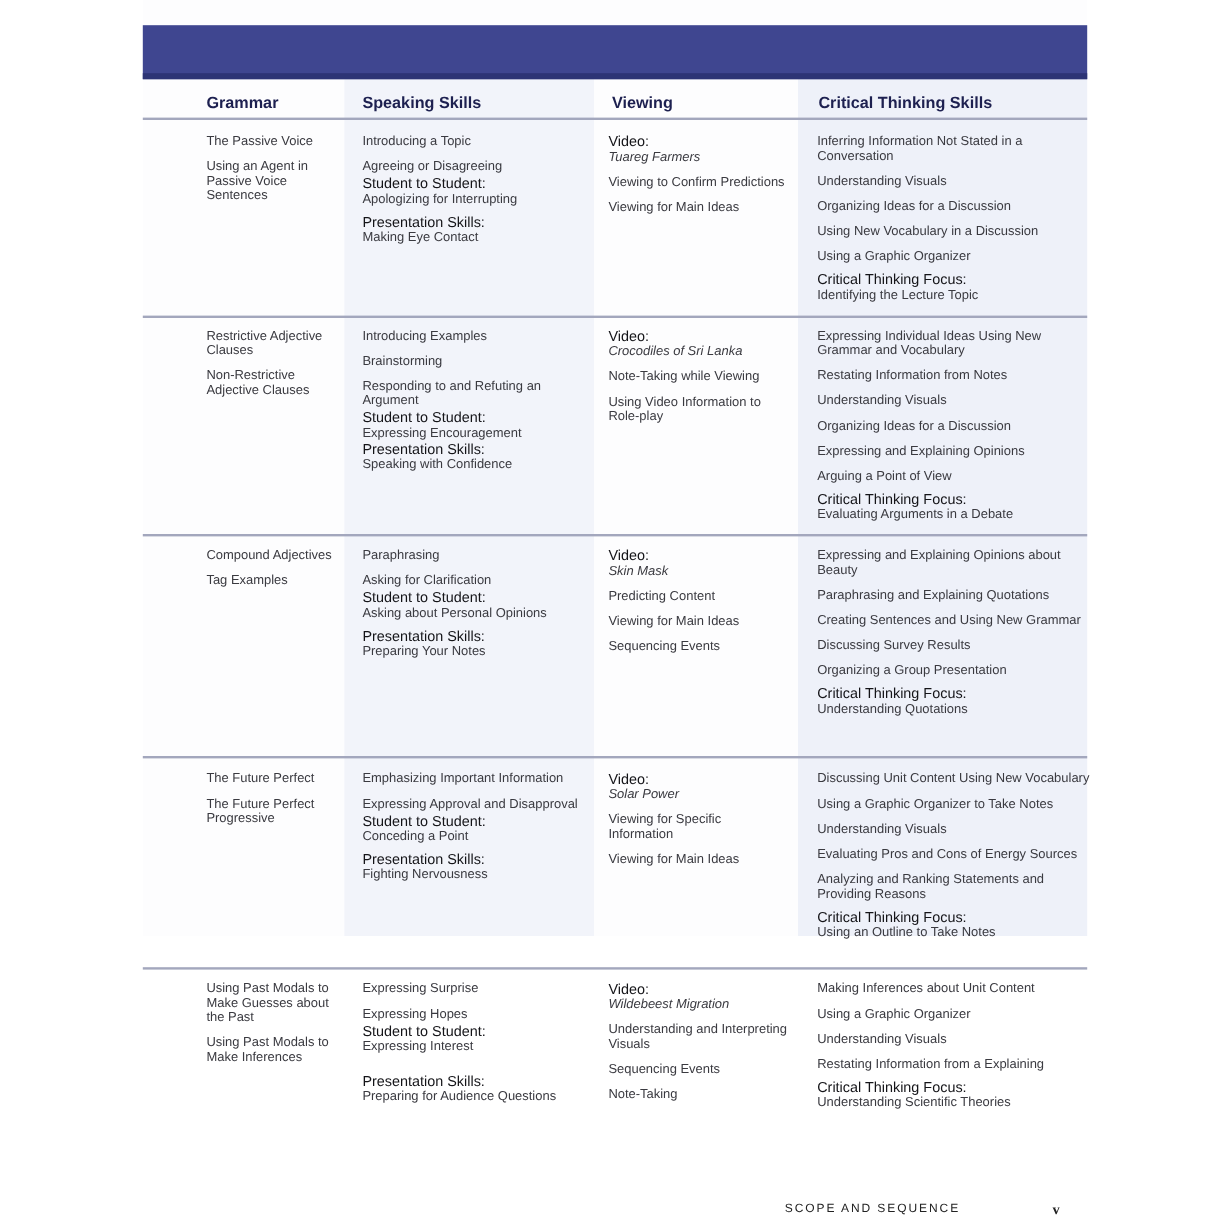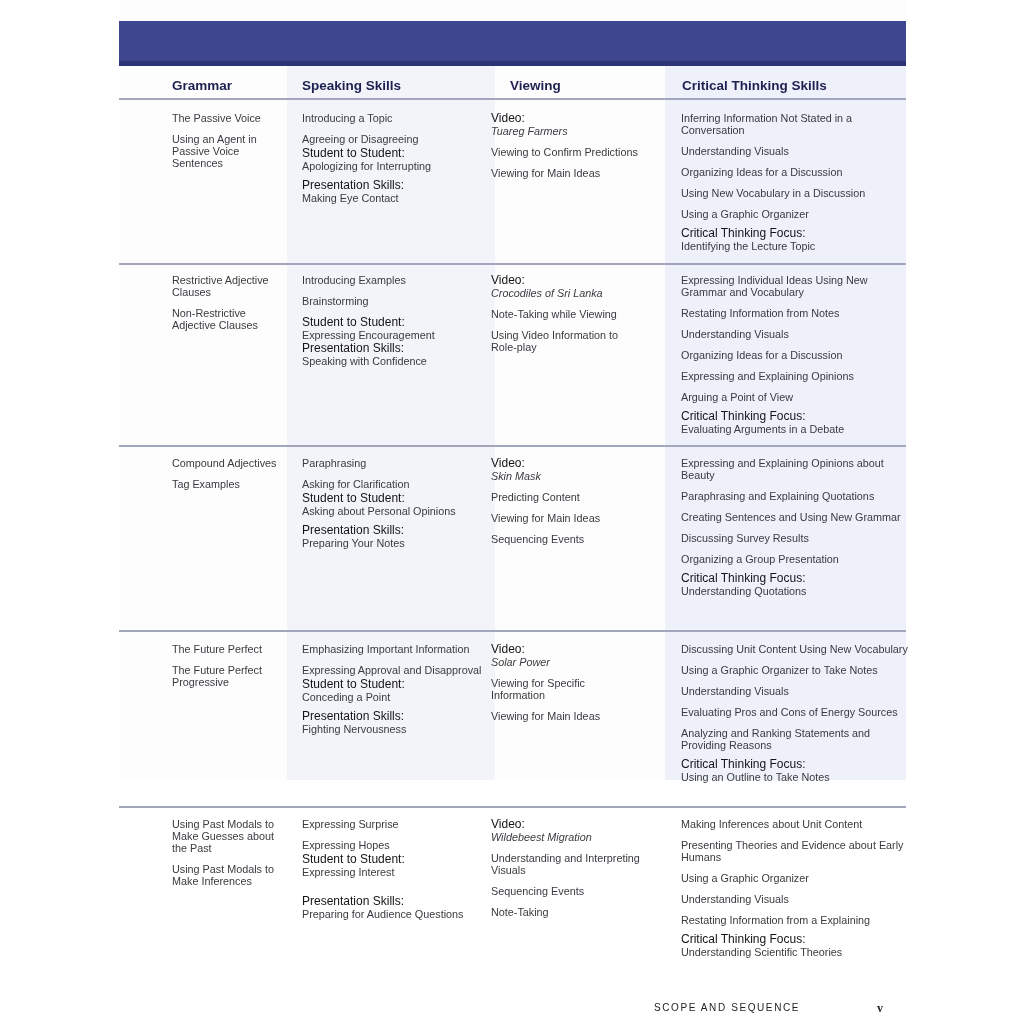--- a/index.html
+++ b/index.html
@@ -32,21 +32,21 @@
     position: absolute; left: 0; width: 787px; height: 2px; background: #a3a7bd;
   }
   .row { position: absolute; left: 0; width: 787px; }
   .cell { position: absolute; top: 0; font-size: 10.8px; line-height: 12px; }
   .cell .item { margin-bottom: 9px; }
   .cell .item.tight { margin-bottom: 2px; }
   .lbl { color: #141418; font-size: 12px; line-height: 13px; }
   .it { font-style: italic; }
   .c-gram { left: 53px; width: 110px; }
   .c-speak { left: 183px; width: 190px; }
-  .c-view { left: 372px; width: 150px; }
+  .c-view { left: 388px; width: 150px; }
   .c-crit { left: 562px; width: 228px; }
   .footer {
     position: absolute; top: 1002px; left: 535px; font-size: 10px; letter-spacing: 1.6px; color: #222;
   }
   .pnum {
     position: absolute; top: 1001px; left: 758px; font-family: "Liberation Serif", serif; font-weight: bold; font-size: 12px; color: #222;
   }
 </style>
 </head>
 <body>
@@ -95,20 +95,21 @@
         </div>
   </div>
       <div class="row" style="top: 274px;">
     <div class="cell c-gram">
           <div class="item">Restrictive Adjective Clauses</div>
           <div class="item">Non-Restrictive Adjective Clauses</div>
         </div>
     <div class="cell c-speak">
           <div class="item">Introducing Examples</div>
           <div class="item">Brainstorming</div>
+          <div class="item tight">Responding to and Refuting an Argument</div>
           <div class="lbl">Student to Student:</div>
           <div class="item tight" style="margin-bottom: 1px;">Expressing Encouragement</div>
           <div class="lbl">Presentation Skills:</div>
           <div class="item">Speaking with Confidence</div>
         </div>
     <div class="cell c-view">
           <div class="lbl">Video:</div>
           <div class="item it">Crocodiles of Sri Lanka</div>
           <div class="item">Note-Taking while Viewing</div>
           <div class="item">Using Video Information to Role-play</div>
@@ -198,21 +199,20 @@
         </div>
     <div class="cell c-view">
           <div class="lbl">Video:</div>
           <div class="item it">Wildebeest Migration</div>
           <div class="item">Understanding and Interpreting Visuals</div>
           <div class="item">Sequencing Events</div>
           <div class="item">Note-Taking</div>
         </div>
     <div class="cell c-crit">
           <div class="item">Making Inferences about Unit Content</div>
-          <div class="item">Presenting Theories and Evidence about Early Humans</div>
           <div class="item">Using a Graphic Organizer</div>
           <div class="item">Understanding Visuals</div>
           <div class="item" style="margin-bottom: 7px;">Restating Information from a Explaining</div>
           <div class="lbl">Critical Thinking Focus:</div>
           <div class="item">Understanding Scientific Theories</div>
         </div>
   </div>
       <div class="rule" style="top: 263px;"></div>
       <div class="rule" style="top: 445px;"></div>
       <div class="rule" style="top: 630px;"></div>

